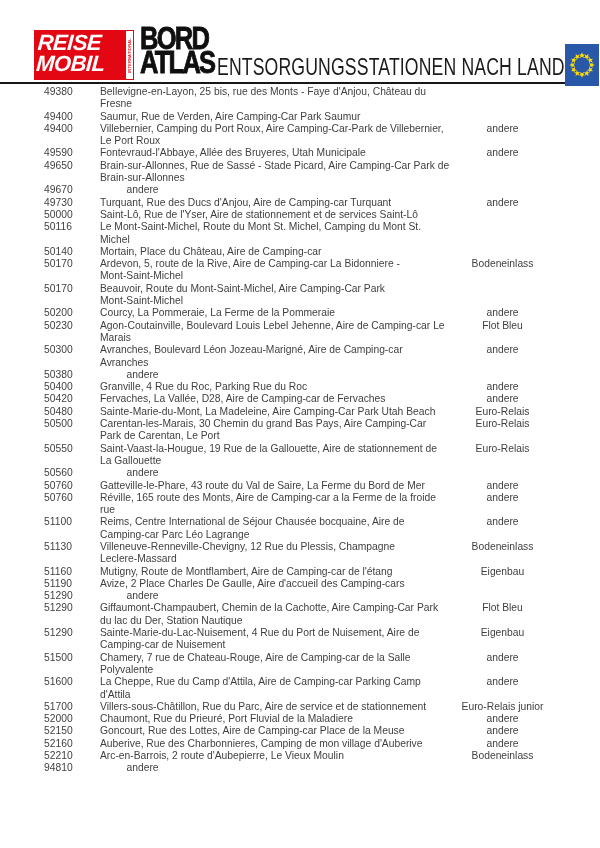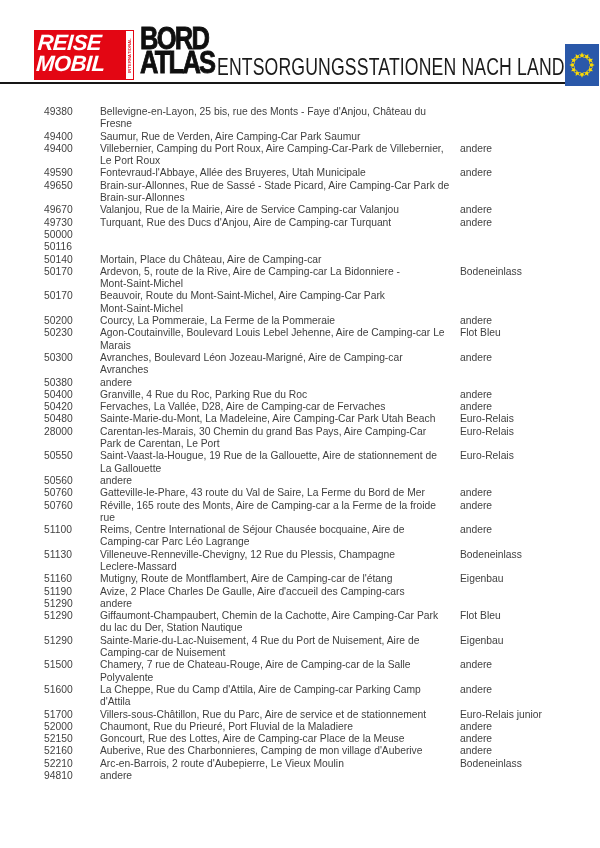--- a/index.html
+++ b/index.html
@@ -47,26 +47,26 @@
   .header-rule{
     position:absolute;left:0;top:82px;width:566px;height:2px;background:#161616;
   }
   .eu-flag{
     position:absolute;left:565px;top:44px;width:34px;height:42px;display:block;
   }
 
   
   .stations{
     position:absolute;left:0;top:86px;width:600px;
-    font-size:10.3px;line-height:12.3px;color:#3f3f3f;margin-top:20px;
+    font-size:10.3px;line-height:12.3px;color:#3f3f3f;
   }
   .row{display:flex;align-items:flex-start;padding-left:44px;}
   .col-code{width:56px;flex:0 0 56px;}
   .col-desc{width:360px;flex:0 0 360px;white-space:pre-line;}
-  .col-type{width:85px;flex:0 0 85px;text-align:left;}
+  .col-type{width:85px;flex:0 0 85px;text-align:center;}
 </style>
 </head>
 <body>
 
 <div id="page">
 
   <div class="logo-rm">
     <div class="rm-words"><span>REISE</span><br><span>MOBIL</span></div>
     <div class="rm-strip">
         <span>INTERNATIONAL</span>
@@ -132,37 +132,39 @@
 
     <div class="row">
       <div class="col-code">49650</div>
       <div class="col-desc">Brain-sur-Allonnes, Rue de Sassé - Stade Picard, Aire Camping-Car Park de
 Brain-sur-Allonnes</div>
       <div class="col-type"></div>
     </div>
 
     <div class="row">
       <div class="col-code">49670</div>
-      <div class="col-desc">Valanjou, Rue de la Mairie, Aire de Service Camping-car Valanjou</div>
       <div class="col-type">andere</div>
     </div>
 
     <div class="row">
       <div class="col-code">49730</div>
       <div class="col-desc">Turquant, Rue des Ducs d'Anjou, Aire de Camping-car Turquant</div>
       <div class="col-type">andere</div>
     </div>
 
     <div class="row">
       <div class="col-code">50000</div>
+      <div class="col-desc">Saint-Lô, Rue de l'Yser, Aire de stationnement et de services Saint-Lô</div>
       <div class="col-type"></div>
     </div>
 
     <div class="row">
       <div class="col-code">50116</div>
+      <div class="col-desc">Le Mont-Saint-Michel, Route du Mont St. Michel, Camping du Mont St.
+Michel</div>
       <div class="col-type"></div>
     </div>
 
     <div class="row">
       <div class="col-code">50140</div>
       <div class="col-desc">Mortain, Place du Château, Aire de Camping-car</div>
       <div class="col-type"></div>
     </div>
 
     <div class="row">
@@ -216,21 +218,21 @@
       <div class="col-type">andere</div>
     </div>
 
     <div class="row">
       <div class="col-code">50480</div>
       <div class="col-desc">Sainte-Marie-du-Mont, La Madeleine, Aire Camping-Car Park Utah Beach</div>
       <div class="col-type">Euro-Relais</div>
     </div>
 
     <div class="row">
-      <div class="col-code">28000</div>
+      <div class="col-code">50500</div>
       <div class="col-desc">Carentan-les-Marais, 30 Chemin du grand Bas Pays, Aire Camping-Car
 Park de Carentan, Le Port</div>
       <div class="col-type">Euro-Relais</div>
     </div>
 
     <div class="row">
       <div class="col-code">50550</div>
       <div class="col-desc">Saint-Vaast-la-Hougue, 19 Rue de la Gallouette, Aire de stationnement de
 La Gallouette</div>
       <div class="col-type">Euro-Relais</div>

